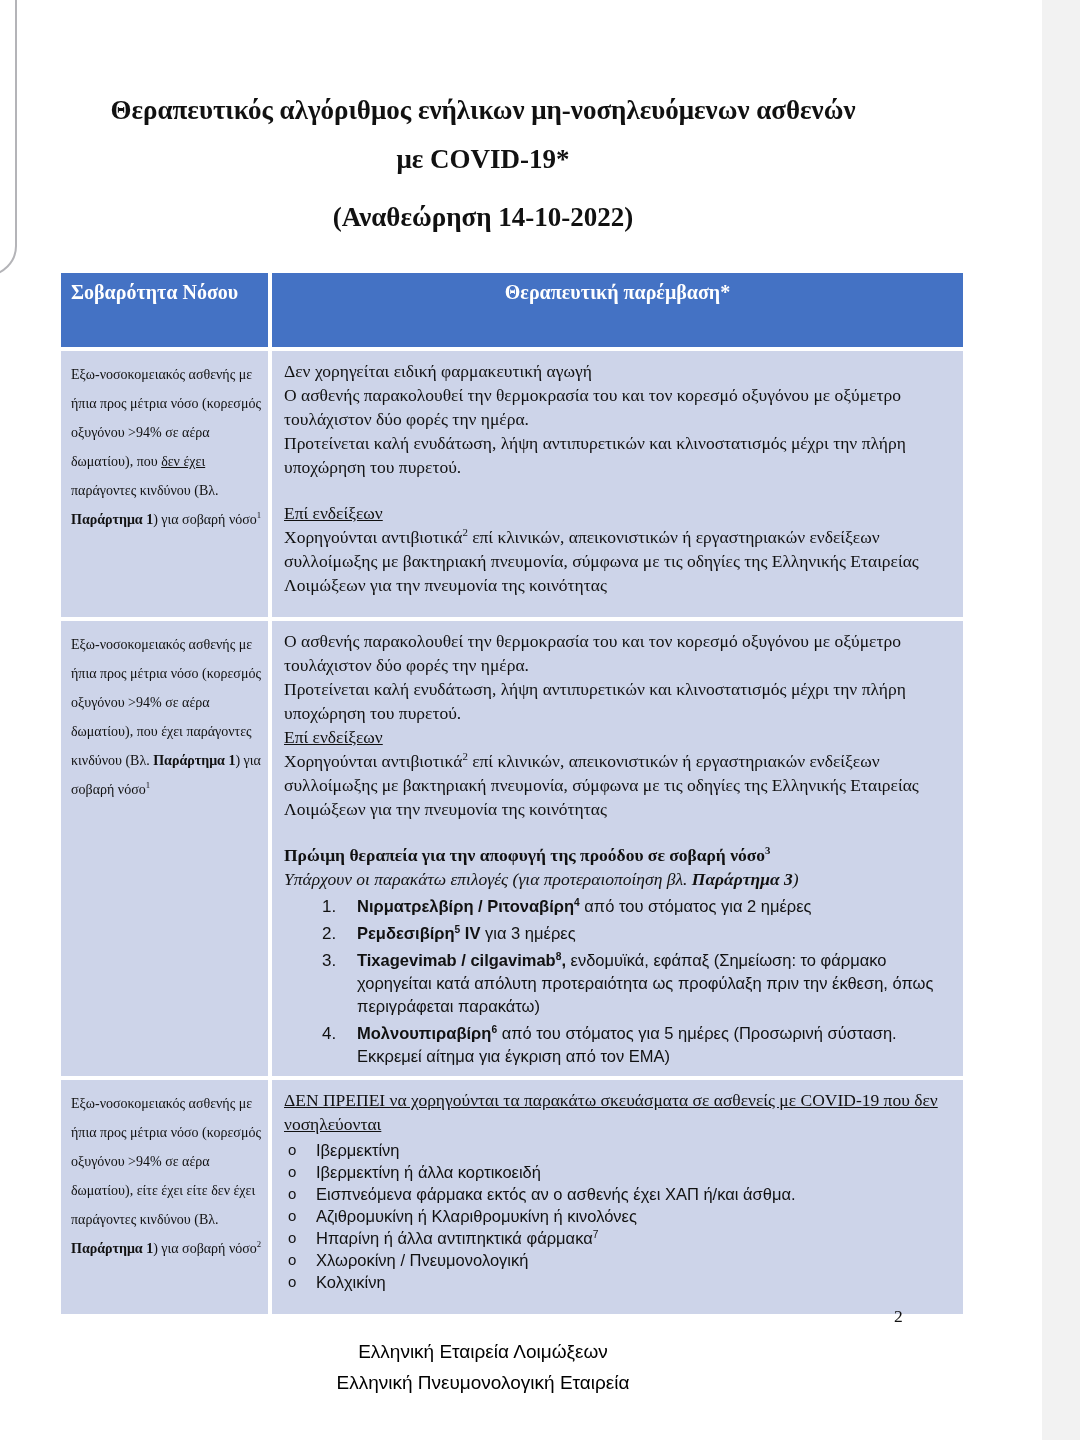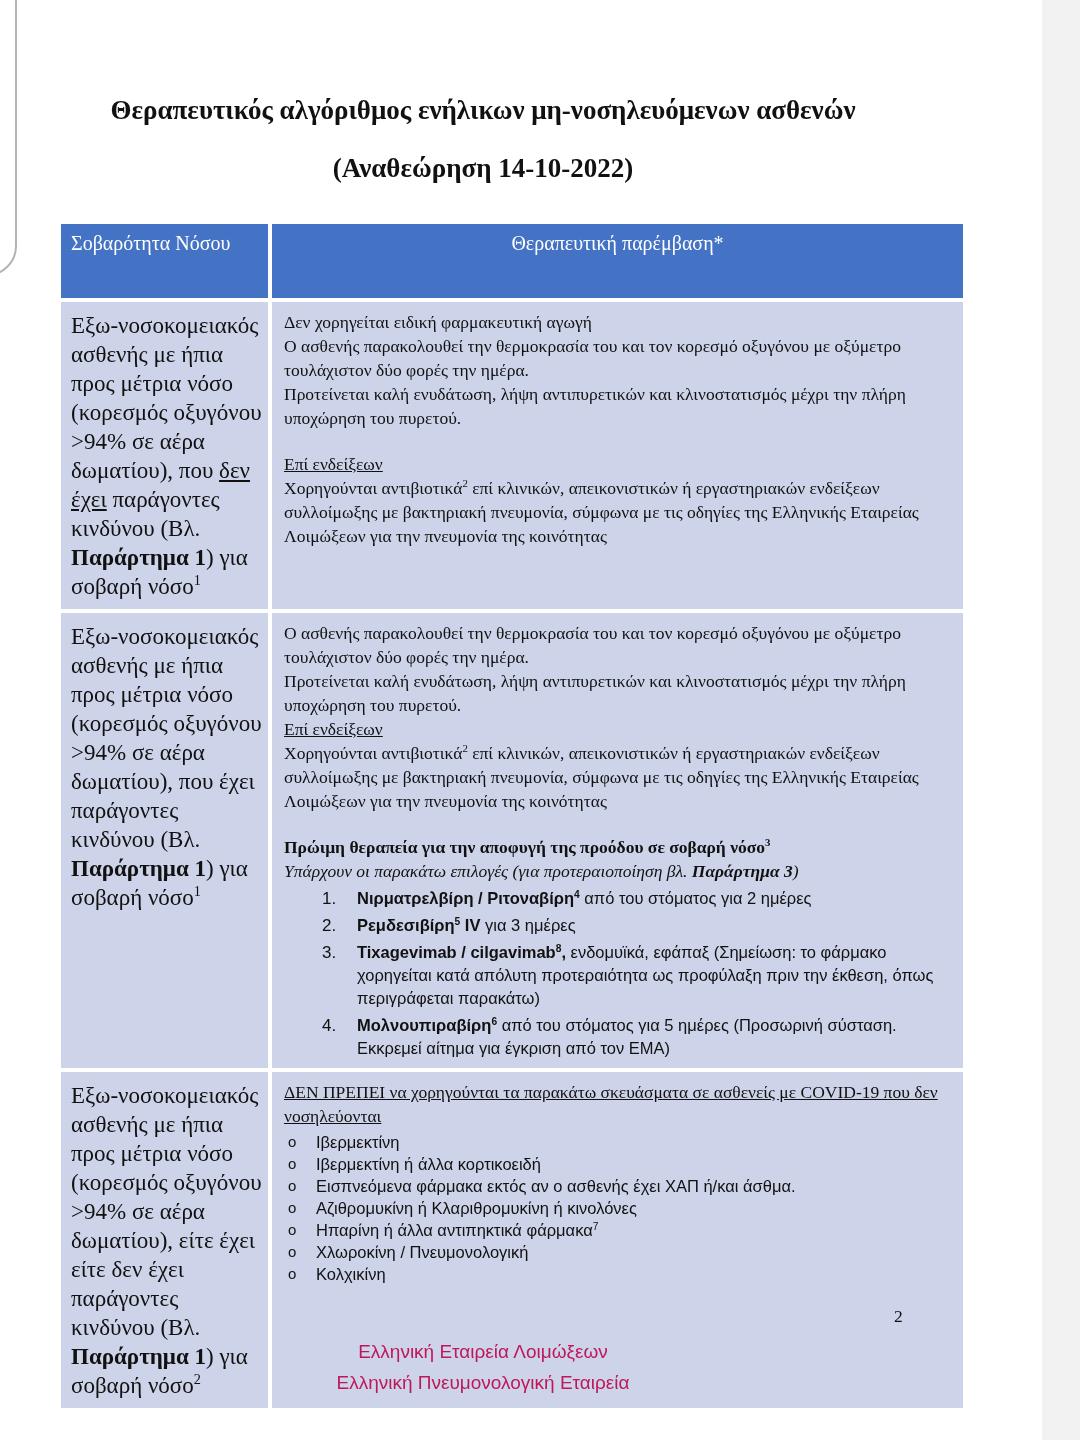--- a/index.html
+++ b/index.html
@@ -28,28 +28,28 @@
   table.algo{
     border-collapse:collapse;margin:36px 0 0 57px;width:906px;
     table-layout:fixed;
   }
   table.algo col.c1{width:211px;}
   table.algo col.c2{width:695px;}
   table.algo th, table.algo td{
     border:4px solid #ffffff;vertical-align:top;
   }
   th.hdr{
-    background:#4472C4;color:#ffffff;font-size:20px;font-weight:normal;
+    background:#4472C4;color:#ffffff;font-size:20px;font-weight:bold;
     height:62px;line-height:27px;
   }
   th.hdr-left{text-align:left;padding:6px 6px 6px 10px;}
   th.hdr-right{text-align:center;padding:6px 10px;}
   td.cell{background:#CDD4E9;}
   td.left-cell{
-    font-size:23px;line-height:29px;padding:9px 6px 8px 10px;
+    font-size:14px;line-height:29px;padding:9px 6px 8px 10px;
   }
   td.right-cell{
     font-size:17.5px;line-height:24px;padding:8px 14px 8px 12px;
   }
   tr.r1 td{height:249px;}
   tr.r2 td{height:419px;}
   tr.r3 td{height:217px;}
   .u{text-decoration:underline;}
   .b{font-weight:bold;}
   .i{font-style:italic;}
@@ -63,31 +63,32 @@
   .bullets{margin:3px 0 0 0;font-family:"Liberation Sans", sans-serif;font-size:16.5px;line-height:22px;}
   .bullet{display:flex;}
   .bullet .bmark{width:28px;flex:0 0 28px;padding-left:4px;font-size:15px;}
   .bullet .btext{flex:1;}
   .footer-pagenum{
     position:absolute;left:894px;top:1306px;font-size:17.5px;
   }
   .footer-orgs{
     position:absolute;left:57px;top:1336px;width:852px;text-align:center;
     font-family:"Liberation Sans", sans-serif;font-size:19px;line-height:31px;
-    color:#be185d;
+    color:#000000;
   }
 </style>
 </head>
 <body>
 
 <div class="page">
   <div class="edge-artifact"></div>
 
   <div class="center-wrap titles">
     <div class="title-line">Θεραπευτικός αλγόριθμος ενήλικων μη-νοσηλευόμενων ασθενών</div>
+    <div class="title-line title-line2">με COVID-19*</div>
     <div class="revision">(Αναθεώρηση 14-10-2022)</div>
   </div>
 
   <table class="algo">
     <colgroup>
         <col class="c1">
         <col class="c2">
       </colgroup>
     <tbody>
         <tr>

